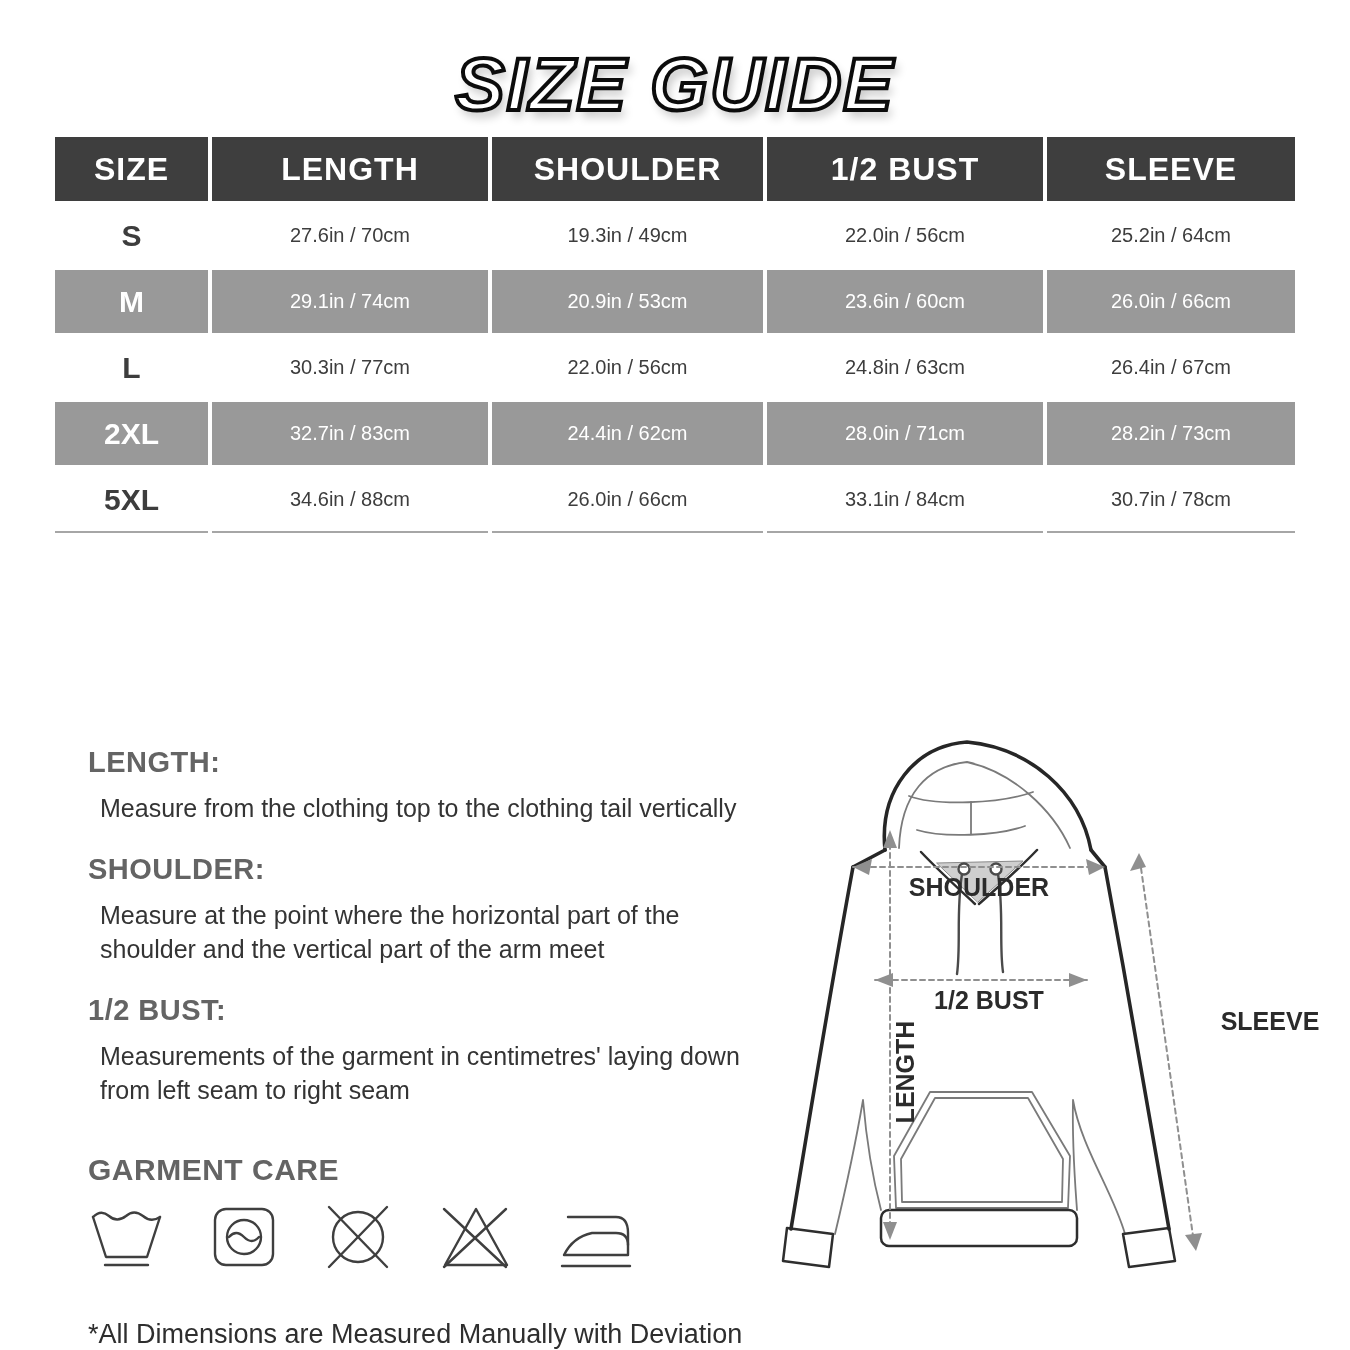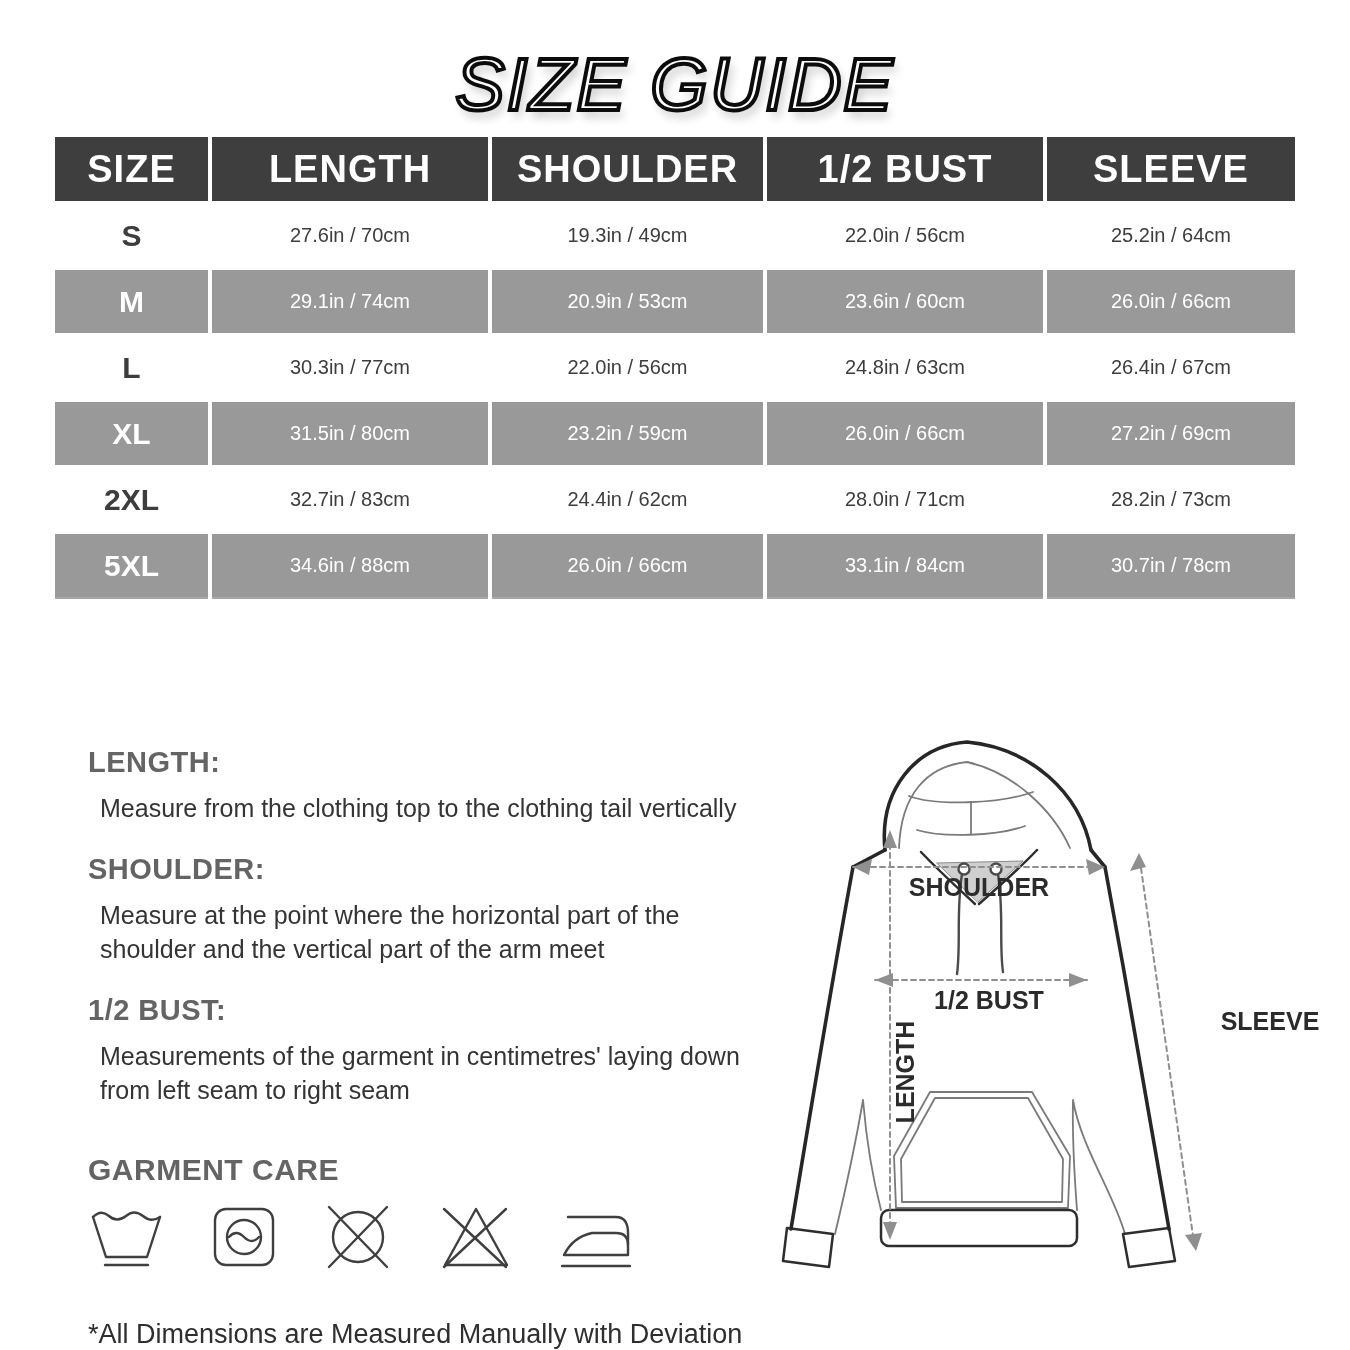--- a/index.html
+++ b/index.html
@@ -4,33 +4,33 @@
 <style>
   html,body{margin:0;padding:0;background:#ffffff;}
   .canvas{
     position:relative;width:1350px;height:1350px;background:#ffffff;
     font-family:"Liberation Sans", sans-serif;overflow:hidden;margin:0 auto;
   }
   
   .title{
     position:absolute;top:42px;left:0;width:100%;
     text-align:center;margin:0;
-    font-size:74px;font-weight:400;font-style:italic;letter-spacing:2px;
+    font-size:74px;font-weight:700;font-style:italic;letter-spacing:2px;
     color:#ffffff;
     -webkit-text-stroke:4px #0c0c0c;
     text-shadow:4px 7px 10px rgba(0,0,0,0.22);
   }
   
   .size-table{
     position:absolute;left:55px;top:137px;width:1240px;
     border-collapse:collapse;table-layout:fixed;
     border-bottom:2px solid #a6a6a6;
   }
   .size-table th{
-    background:#3e3e3e;color:#ffffff;font-size:38px;font-weight:bold;
+    background:#3e3e3e;color:#ffffff;font-size:32px;font-weight:bold;
     height:64px;letter-spacing:1px;text-align:center;padding:0;
   }
   .size-table td{
     height:63px;font-size:20px;text-align:center;padding:0;
     border-top:3px solid #ffffff;
   }
   .size-table th + th, .size-table td + td{border-left:4px solid #ffffff;}
   .size-table tbody tr:nth-child(odd){background:#ffffff;color:#3d3d3d;}
   .size-table tbody tr:nth-child(even){background:#999999;color:#ffffff;}
   .size-table td.size-cell{font-weight:bold;font-size:30px;}
@@ -101,27 +101,20 @@
         <td>26.0in / 66cm</td>
       </tr>
       <tr>
         <td class="size-cell">L</td>
         <td>30.3in / 77cm</td>
         <td>22.0in / 56cm</td>
         <td>24.8in / 63cm</td>
         <td>26.4in / 67cm</td>
       </tr>
       <tr>
-        <td class="size-cell">XL</td>
-        <td>31.5in / 80cm</td>
-        <td>23.2in / 59cm</td>
-        <td>26.0in / 66cm</td>
-        <td>27.2in / 69cm</td>
-      </tr>
-      <tr>
         <td class="size-cell">2XL</td>
         <td>32.7in / 83cm</td>
         <td>24.4in / 62cm</td>
         <td>28.0in / 71cm</td>
         <td>28.2in / 73cm</td>
       </tr>
       <tr>
         <td class="size-cell">5XL</td>
         <td>34.6in / 88cm</td>
         <td>26.0in / 66cm</td>

